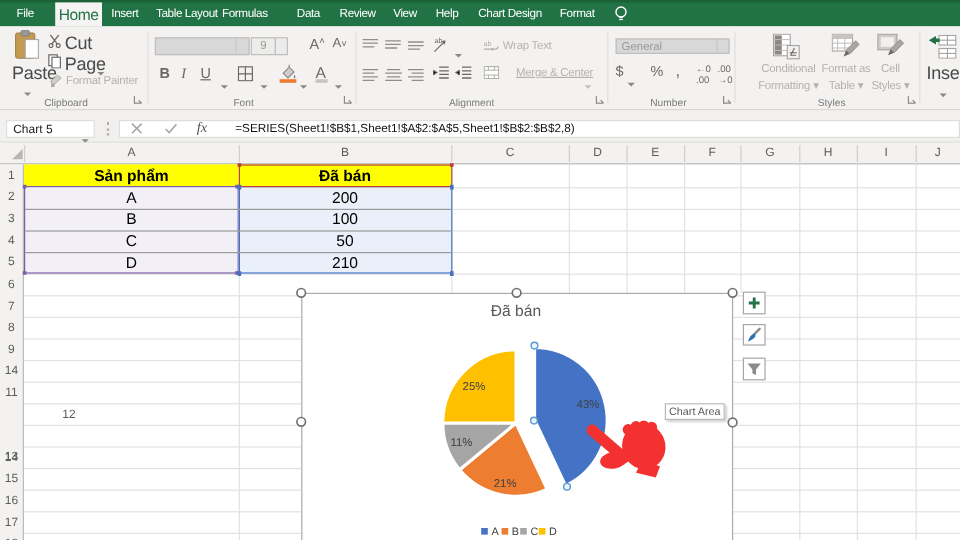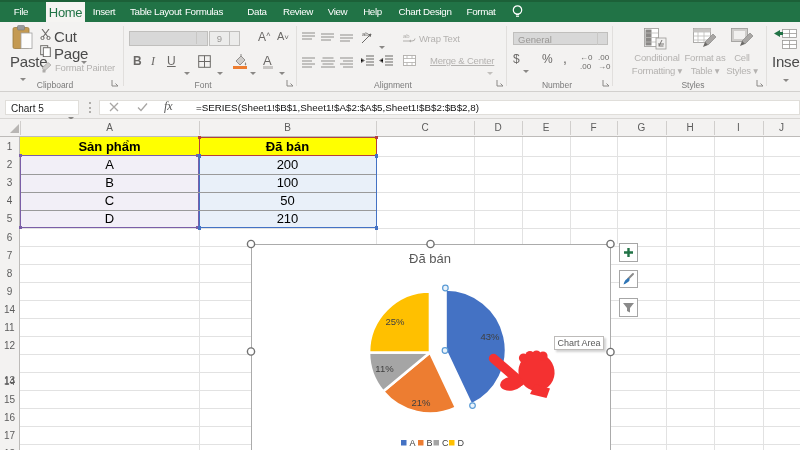--- a/index.html
+++ b/index.html
@@ -280,21 +280,21 @@
         <div class="rhl" style="top:22.2px;">2</div>
         <div class="rhl" style="top:40.3px;">3</div>
         <div class="rhl" style="top:58.4px;">4</div>
         <div class="rhl" style="top:76.4px;">5</div>
         <div class="rhl" style="top:94.5px;">6</div>
         <div class="rhl" style="top:112.5px;">7</div>
         <div class="rhl" style="top:130.6px;">8</div>
         <div class="rhl" style="top:148.6px;">9</div>
         <div class="rhl" style="top:166.7px;">14</div>
         <div class="rhl" style="top:184.7px;">11</div>
-        <div class="rhl" style="top:202.8px;">12</div>
+        <div class="rhl" style="top:202.8px;margin-left:48px;">12</div>
         <div class="rhl" style="top:238px;">13</div>
         <div class="rhl" style="top:238.8px;">14</div>
         <div class="rhl" style="top:256.9px;">15</div>
         <div class="rhl" style="top:274.9px;">16</div>
         <div class="rhl" style="top:293.0px;">17</div>
         <div class="rhl" style="top:311.1px;">18</div>
       </div>
 
     <div id="grid">
         <div class="gridh" style="left:20px;top:36.5px;width:780px;"></div>

